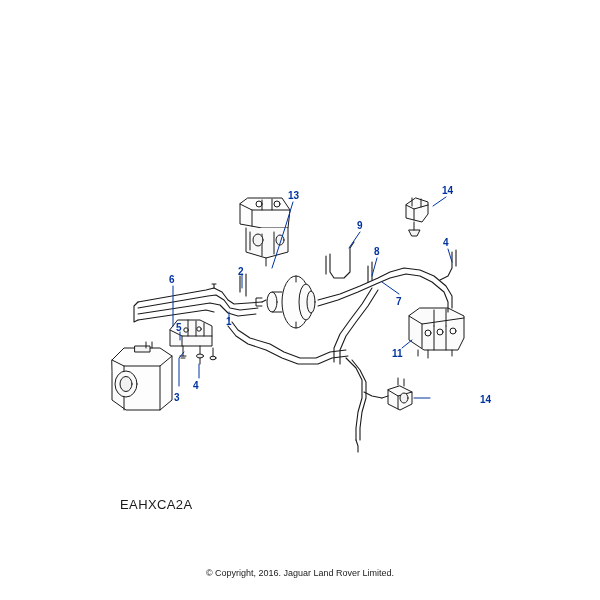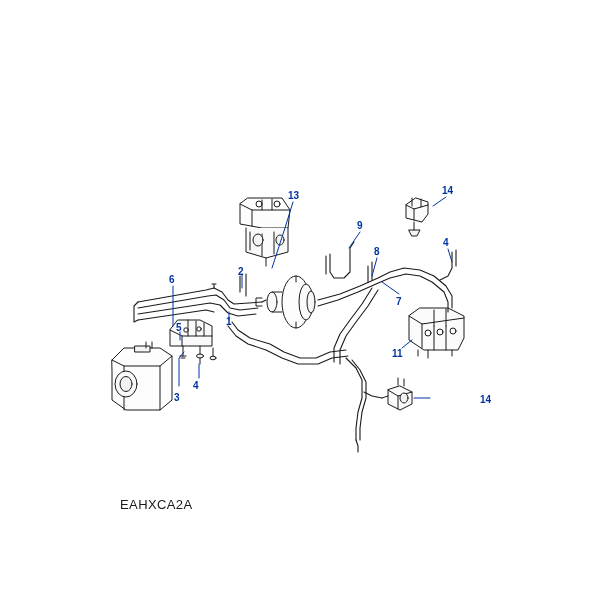--- a/index.html
+++ b/index.html
@@ -225,14 +225,15 @@
   <div class="callout" style="left:396px; top:296px;">7</div>
   <div class="callout" style="left:374px; top:246px;">8</div>
   <div class="callout" style="left:357px; top:220px;">9</div>
   <div class="callout" style="left:443px; top:237px;">4</div>
   <div class="callout" style="left:392px; top:348px;">11</div>
   <div class="callout" style="left:442px; top:185px;">14</div>
   <div class="callout" style="left:288px; top:190px;">13</div>
   <div class="callout" style="left:432px; top:394px;margin-left:48px;">14</div>
 
   <div id="part-code">EAHXCA2A</div>
+  <div id="copyright">© Copyright, 2016. Jaguar Land Rover Limited.</div>
 
 </div>
 
 </body></html>

